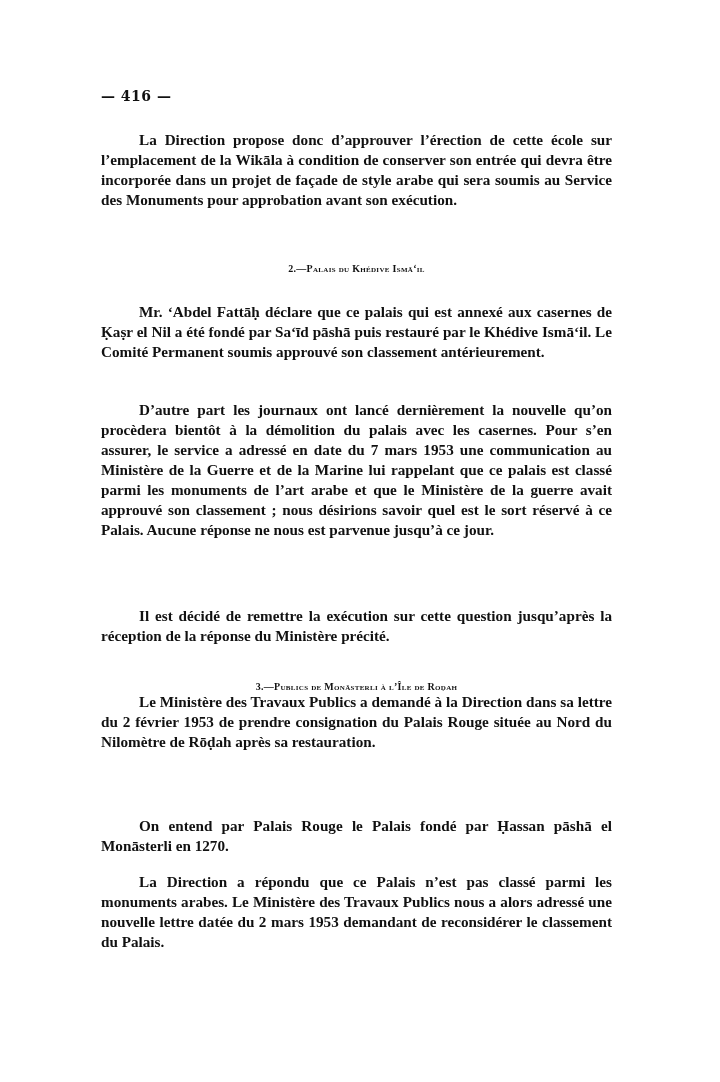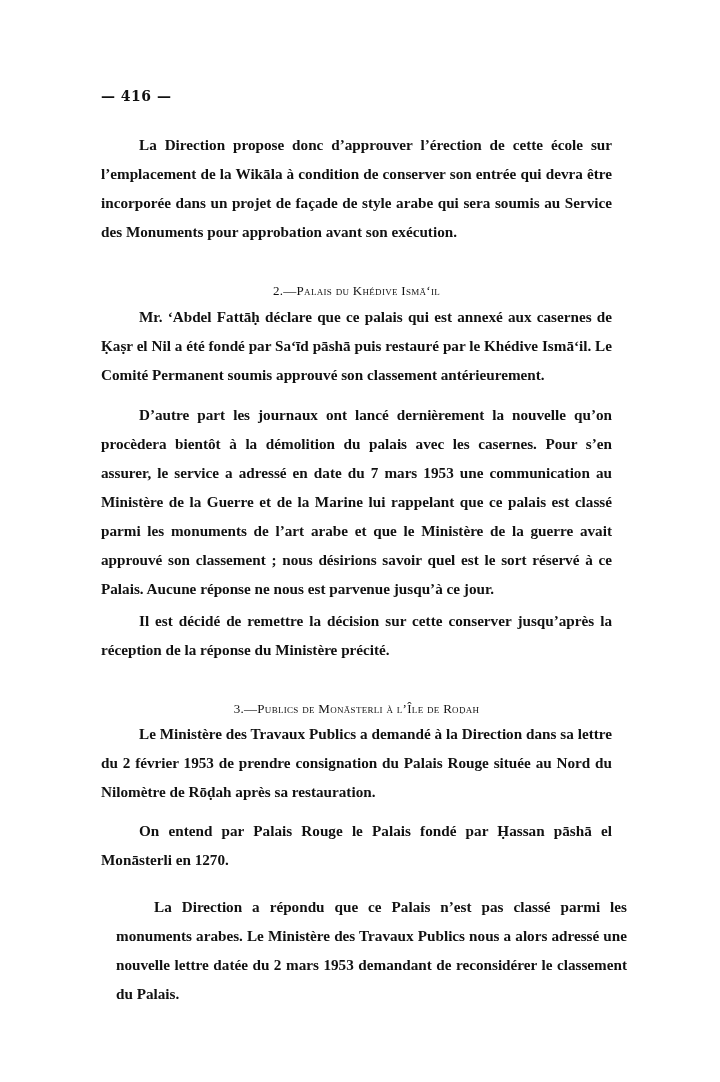--- a/index.html
+++ b/index.html
@@ -1,43 +1,43 @@
 <!DOCTYPE html>
 <html><head>
 <meta charset="utf-8">
 <style>
   html, body { margin:0; padding:0; background:#ffffff; }
   body { width:720px; height:1082px; position:relative; overflow:hidden;
          font-family:"DejaVu Serif", "Liberation Serif", serif; color:#111; }
   .page { position:absolute; left:101px; top:0; width:511px; }
   .pnum { position:absolute; left:0; width:511px; top:88px; text-align:left;
           font-size:14px; font-weight:bold; letter-spacing:0.5px; }
-  .para { position:absolute; left:0; width:511px; font-size:15.2px; line-height:29px;
+  .para { position:absolute; left:0; width:511px; font-size:15.2px; line-height:20px;
           text-align:justify; font-family:"Liberation Serif", "DejaVu Serif", serif; font-weight:bold; }
   .para .ind { display:inline-block; width:38px; }
   .head { position:absolute; left:0; width:511px; text-align:center;
-          font-family:"Liberation Serif", "DejaVu Serif", serif; font-weight:normal;
-          font-size:13px; font-variant:small-caps; letter-spacing:0.3px;margin-top:20px; }
+          font-family:"Liberation Serif", "DejaVu Serif", serif; font-weight:bold;
+          font-size:10px; font-variant:small-caps; letter-spacing:0.3px; }
 </style>
 </head>
 <body>
 
 <div class="page">
   <div class="pnum">— 416 —</div>
 
   <div class="para" style="top:130px;"><span class="ind"></span><span>La Direction propose donc d’approuver l’érection de cette école sur l’emplacement de la Wikāla à condition de conserver son entrée qui devra être incorporée dans un projet de façade de style arabe qui sera soumis au Service des Monuments pour approbation avant son exécution.</span></div>
 
   <div class="head" style="top:263px;"><span>2.—</span><span>Palais du Khédive Ismā‘il</span></div>
 
   <div class="para" style="top:302px;"><span class="ind"></span><span>Mr. ‘Abdel Fattāḥ déclare que ce palais qui est annexé aux casernes de Ḳaṣr el Nil a été fondé par Sa‘īd pāshā puis restauré par le Khédive Ismā‘il. Le Comité Permanent soumis approuvé son classement antérieurement.</span></div>
 
   <div class="para" style="top:400px;"><span class="ind"></span><span>D’autre part les journaux ont lancé dernièrement la nouvelle qu’on procèdera bientôt à la démolition du palais avec les casernes. Pour s’en assurer, le service a adressé en date du 7 mars 1953 une communication au Ministère de la Guerre et de la Marine lui rappelant que ce palais est classé parmi les monuments de l’art arabe et que le Ministère de la guerre avait approuvé son classement ; nous désirions savoir quel est le sort réservé à ce Palais. Aucune réponse ne nous est parvenue jusqu’à ce jour.</span></div>
 
-  <div class="para" style="top:606px;"><span class="ind"></span><span>Il est décidé de remettre la décision sur cette conserver jusqu’après la réception de la réponse du Ministère précité.</span></div>
+  <div class="para" style="top:606px;"><span class="ind"></span><span>Il est décidé de remettre la exécution sur cette question jusqu’après la réception de la réponse du Ministère précité.</span></div>
 
   <div class="head" style="top:681px;"><span>3.—</span><span>Publics de Monāsterli à l’Île de Roḍah</span></div>
 
-  <div class="para" style="top:719px;"><span class="ind"></span><span>Le Ministère des Travaux Publics a demandé à la Direction dans sa lettre du 2 février 1953 de prendre consignation du Palais Rouge située au Nord du Nilomètre de Rōḍah après sa restauration.</span></div>
+  <div class="para" style="top:692px;"><span class="ind"></span><span>Le Ministère des Travaux Publics a demandé à la Direction dans sa lettre du 2 février 1953 de prendre consignation du Palais Rouge située au Nord du Nilomètre de Rōḍah après sa restauration.</span></div>
 
   <div class="para" style="top:816px;"><span class="ind"></span><span>On entend par Palais Rouge le Palais fondé par Ḥassan pāshā el Monāsterli en 1270.</span></div>
 
-  <div class="para" style="top:892px;margin-left:15px;"><span class="ind"></span><span>La Direction a répondu que ce Palais n’est pas classé parmi les monuments arabes. Le Ministère des Travaux Publics nous a alors adressé une nouvelle lettre datée du 2 mars 1953 demandant de reconsidérer le classement du Palais.</span></div>
+  <div class="para" style="top:872px;"><span class="ind"></span><span>La Direction a répondu que ce Palais n’est pas classé parmi les monuments arabes. Le Ministère des Travaux Publics nous a alors adressé une nouvelle lettre datée du 2 mars 1953 demandant de reconsidérer le classement du Palais.</span></div>
 </div>
 
 </body></html>

